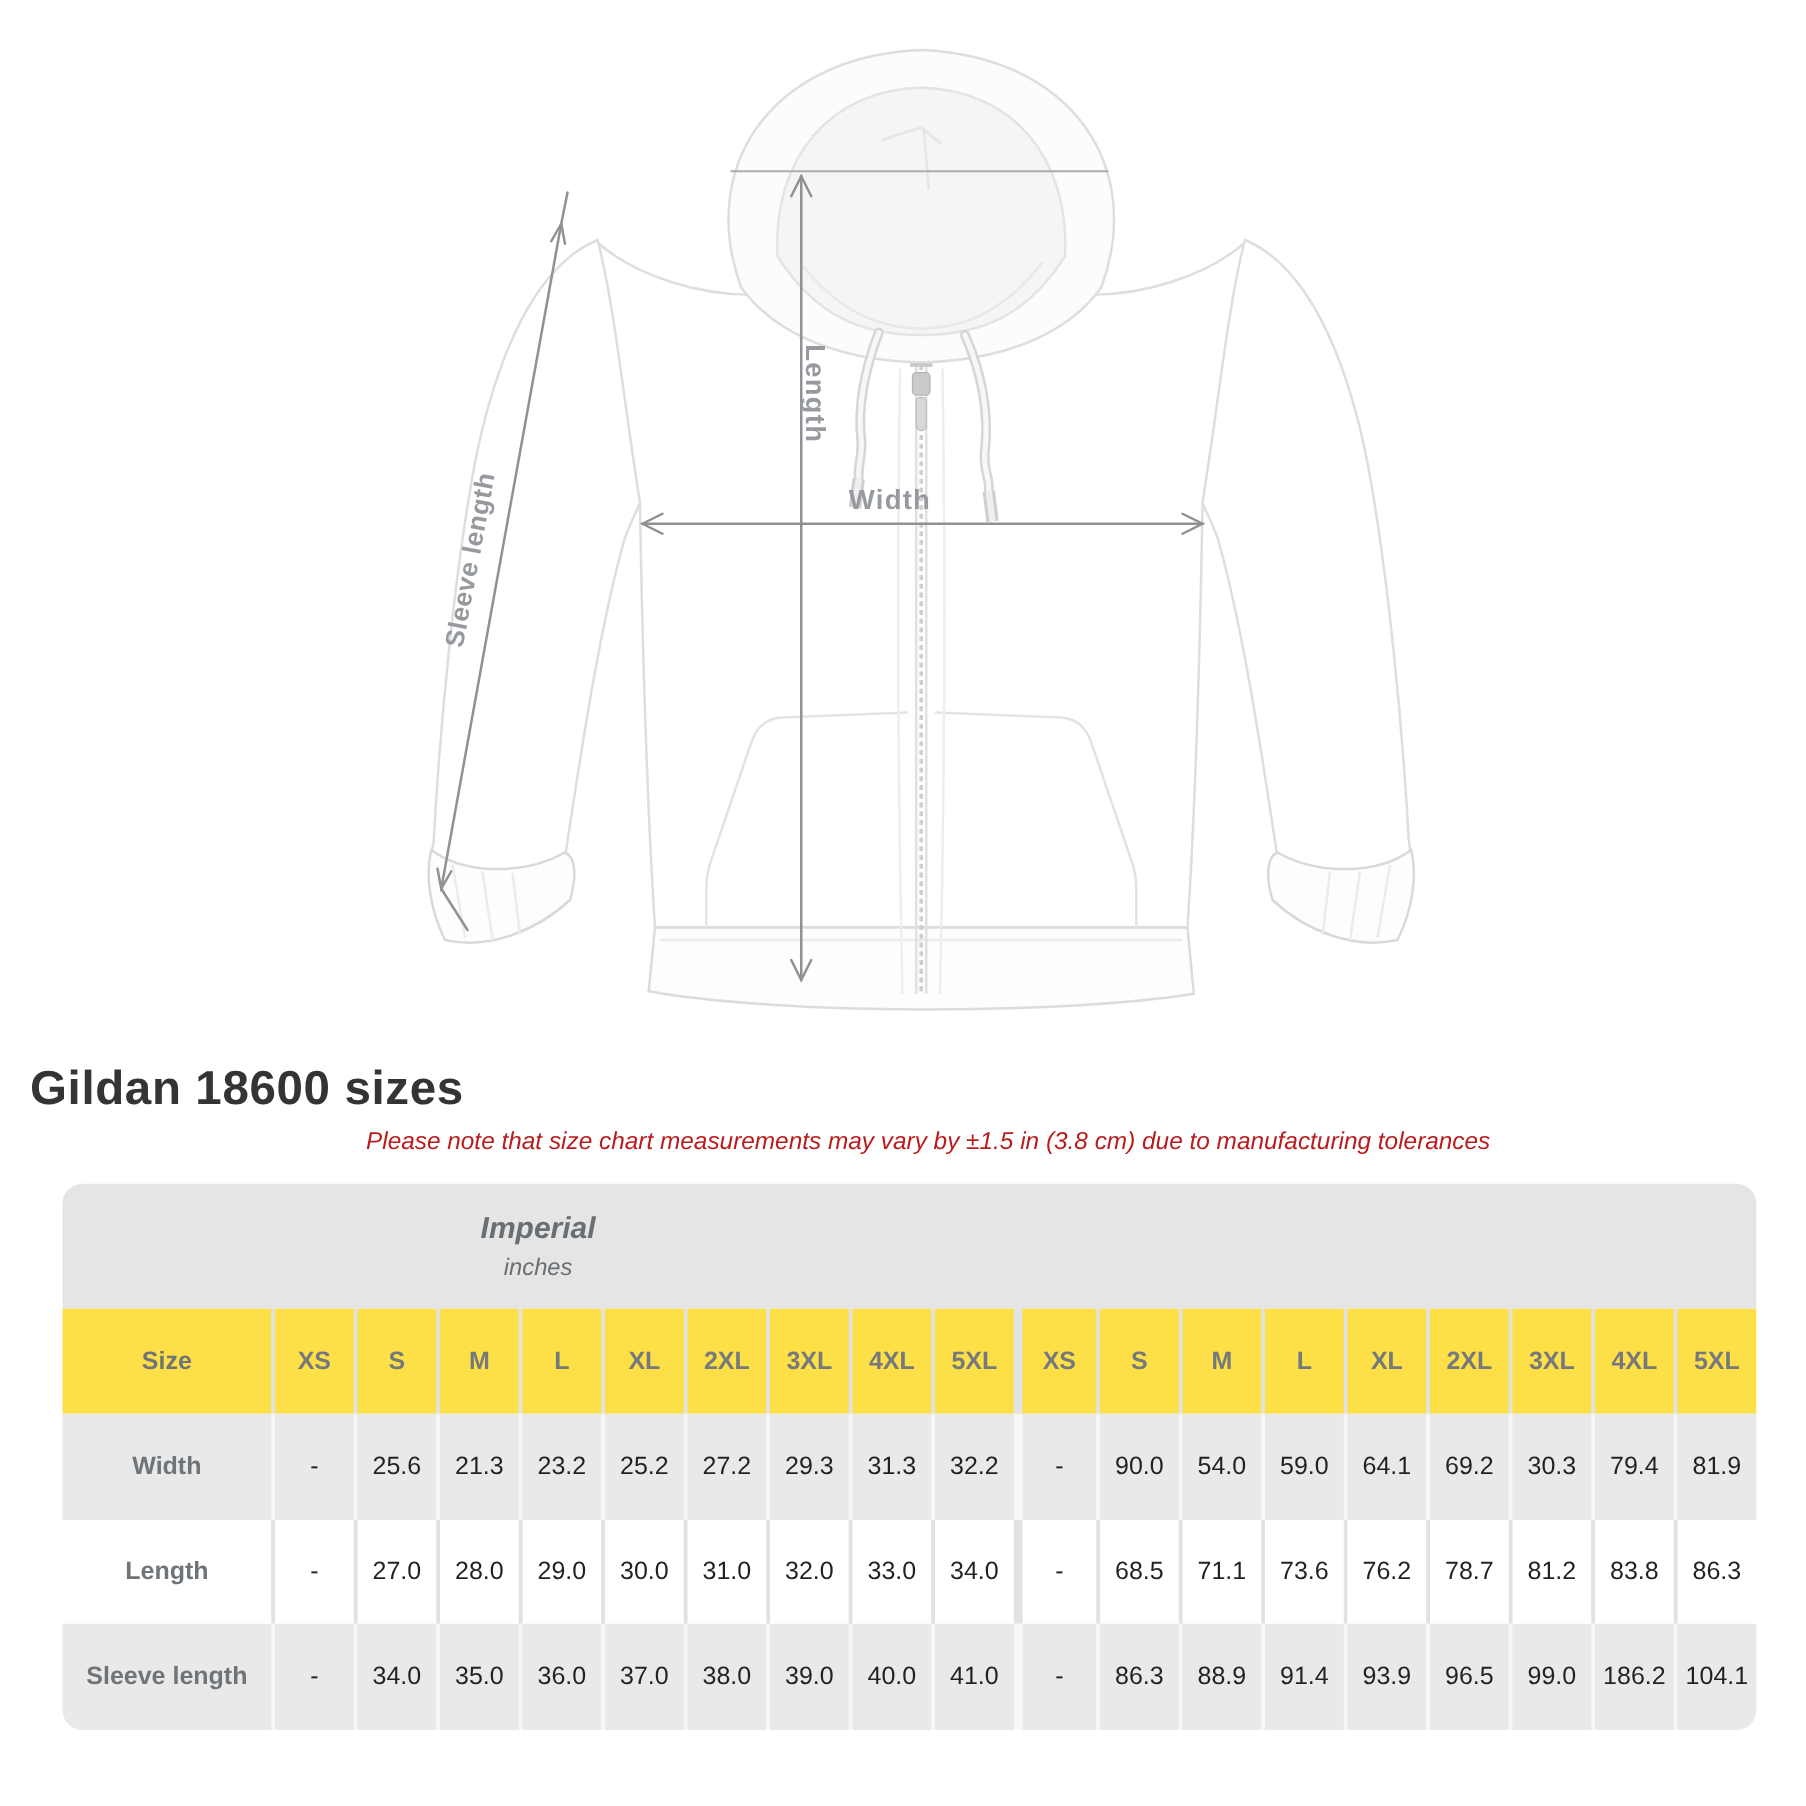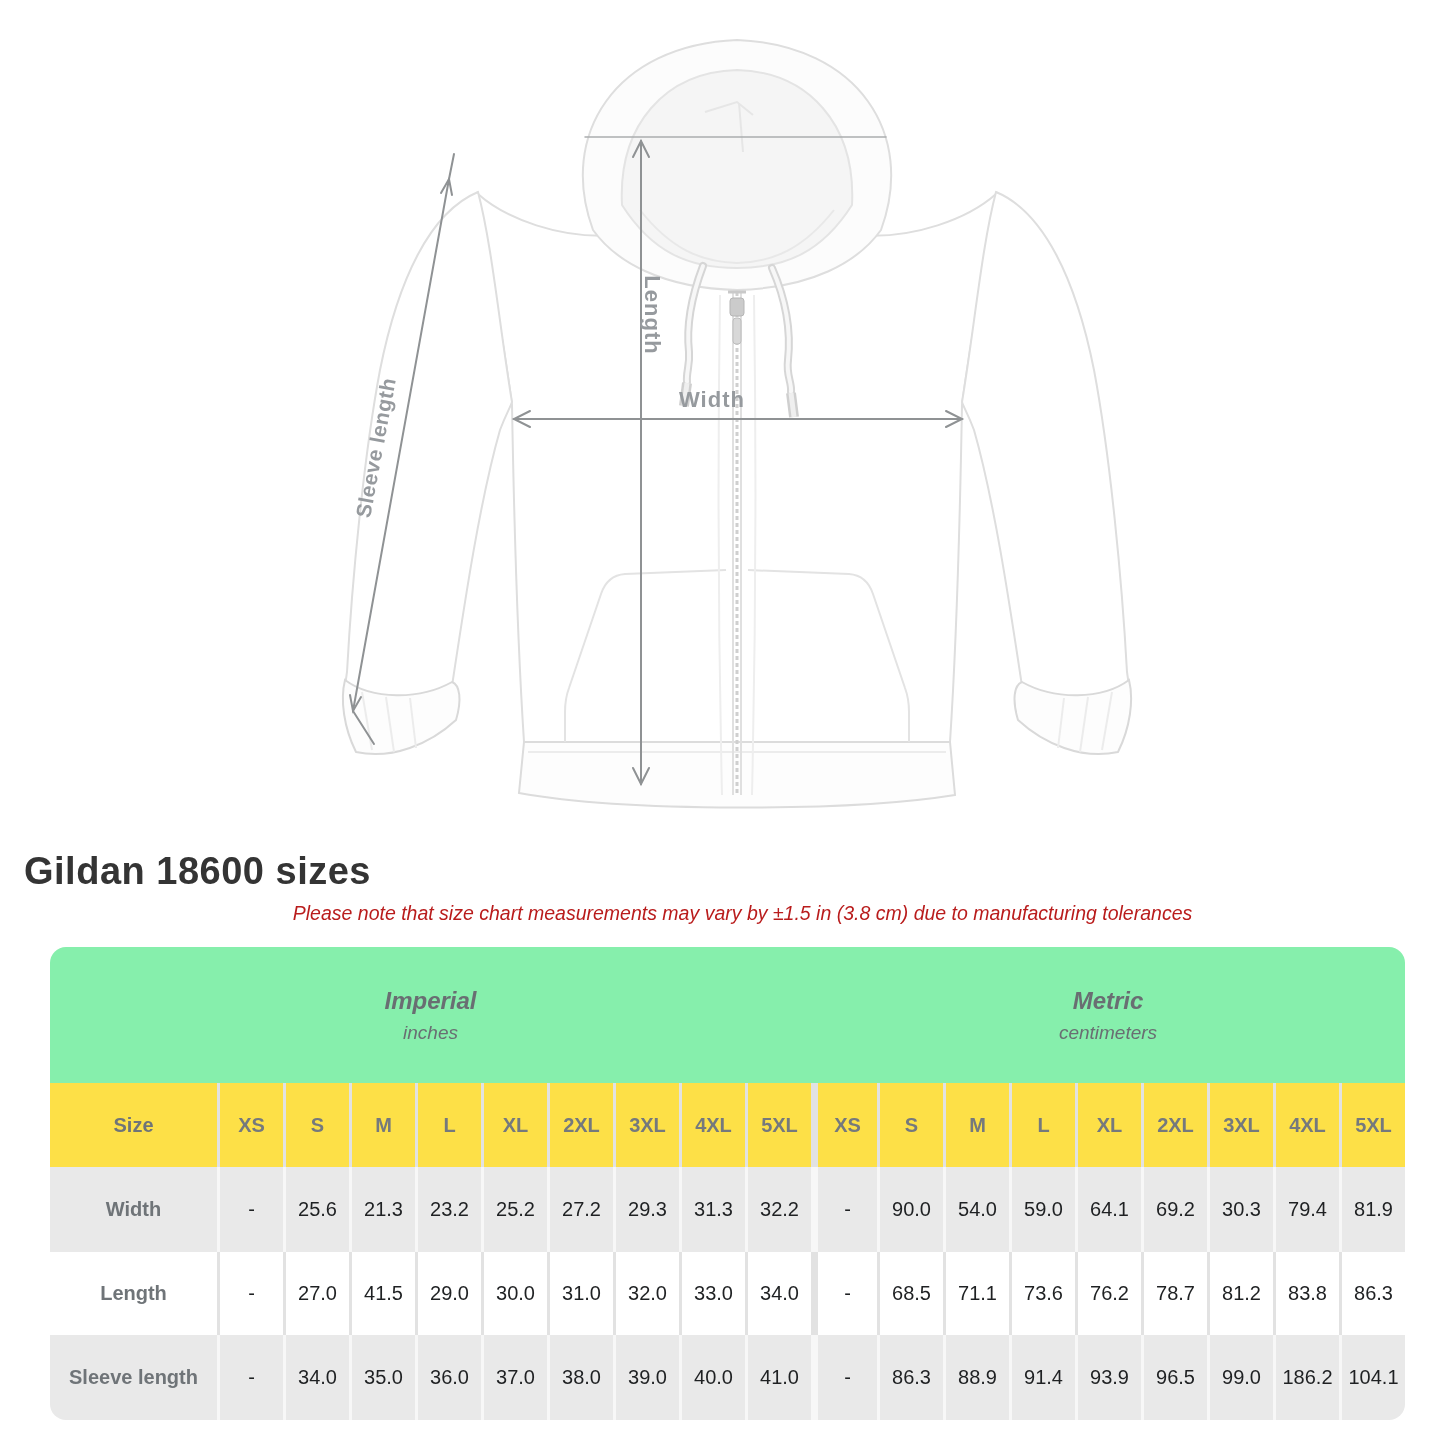--- a/index.html
+++ b/index.html
@@ -7,21 +7,21 @@
         font-family:"Liberation Sans","DejaVu Sans",sans-serif;}
   
   .illu{position:absolute;left:0;top:0;width:1445px;height:830px;}
   
   .title{position:absolute;left:0;top:850px;width:100%;text-align:left;
          font-size:38px;font-weight:bold;color:#343434;letter-spacing:.5px;padding-left:24px;}
   .note{position:absolute;left:0;top:902px;width:100%;text-align:center;
         font-size:19.5px;font-style:italic;color:#b91c1c;padding-left:20px;}
   
   .sizetable{position:absolute;left:50px;top:947px;width:1355px;}
-  .band{display:flex;height:136px;background:#86efac;border-radius:16px 16px 0 0;}
+  .band{display:flex;height:100px;background:#e5e5e5;border-radius:16px 16px 0 0;}
   .band-half{display:flex;flex-direction:column;align-items:center;justify-content:center;gap:7px;}
   .band-half.imp{width:761px;}
   .band-half.met{width:594px;}
   .band-title{font-size:24px;font-weight:bold;font-style:italic;color:#696e72;}
   .band-sub{font-size:19px;font-style:italic;color:#696e72;text-align:center;}
   .trow{display:grid;grid-template-columns:167px repeat(18,1fr);}
   .trow.thead{height:84px;background:#fde047;--div:#e2e2e2;}
   .trow.white{background:#fff;--div:#e2e2e2;}
   .trow.gray{background:#e9e9e9;--div:#f7f7f7;}
   .trow.r1{height:85px;}
@@ -136,24 +136,20 @@
   <div class="title">Gildan 18600 sizes</div>
   <div class="note">Please note that size chart measurements may vary by ±1.5 in (3.8 cm) due to manufacturing tolerances</div>
 
   <div class="sizetable">
 
     <div class="band">
       <div class="band-half imp">
         <div class="band-title">Imperial</div>
         <div class="band-sub">inches</div>
       </div>
-      <div class="band-half met">
-        <div class="band-title">Metric</div>
-        <div class="band-sub">centimeters</div>
-      </div>
     </div>
 
     <div class="trow thead">
       <div class="lbl">Size</div>
       <div class="cell hc">XS</div>
       <div class="cell hc">S</div>
       <div class="cell hc">M</div>
       <div class="cell hc">L</div>
       <div class="cell hc">XL</div>
       <div class="cell hc">2XL</div>
@@ -190,21 +186,21 @@
       <div class="cell">69.2</div>
       <div class="cell">30.3</div>
       <div class="cell">79.4</div>
       <div class="cell">81.9</div>
     </div>
 
     <div class="trow white r2">
       <div class="lbl">Length</div>
       <div class="cell">-</div>
       <div class="cell">27.0</div>
-      <div class="cell">41.5</div>
+      <div class="cell">28.0</div>
       <div class="cell">29.0</div>
       <div class="cell">30.0</div>
       <div class="cell">31.0</div>
       <div class="cell">32.0</div>
       <div class="cell">33.0</div>
       <div class="cell">34.0</div>
       <div class="cell sec">-</div>
       <div class="cell">68.5</div>
       <div class="cell">71.1</div>
       <div class="cell">73.6</div>

